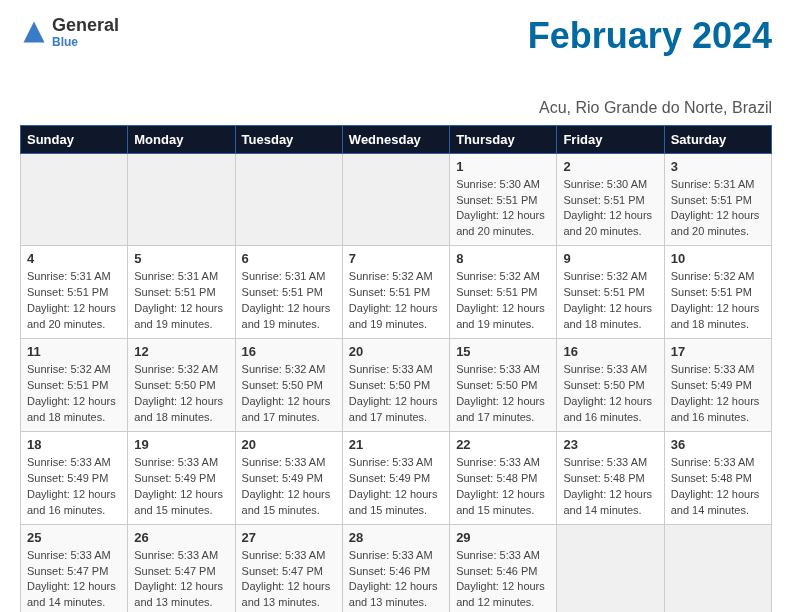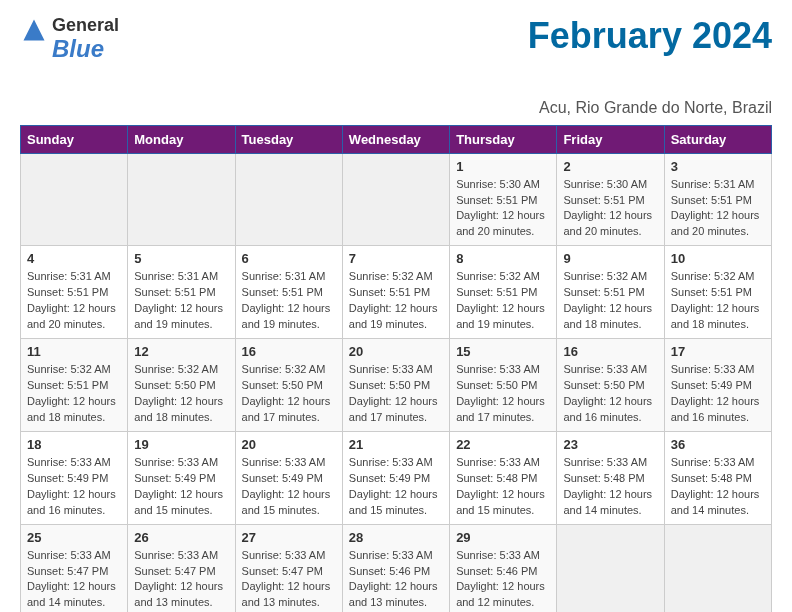--- a/index.html
+++ b/index.html
@@ -11,37 +11,37 @@
       padding: 16px 20px;
     }
     .header {
       display: flex;
       justify-content: space-between;
       align-items: flex-start;
       margin-bottom: 4px;
     }
     .logo {
       display: flex;
+      align-items: center;
       gap: 4px;
     }
     .logo-text {
       display: flex;
       flex-direction: column;
       line-height: 1.1;
     }
     .logo-general {
       font-size: 18px;
       font-weight: bold;
       color: #333;
     }
     .logo-blue {
-      font-size: 24px;
+      font-size: 12px;
       font-weight: bold;
       color: #3a7bc8;
-      font-style: italic;
     }
     .logo-icon {
       width: 28px;
       height: 28px;
     }
     .title-block {
       text-align: right;
     }
     .month-title {
       font-size: 36px;
@@ -53,21 +53,21 @@
       font-size: 16px;
       color: #555;
       margin-top: 43px;
     }
     table {
       width: 100%;
       border-collapse: collapse;
       margin-top: 8px;
     }
     thead th {
-      background-color: #701a75;
+      background-color: #0f172a;
       color: #fff;
       font-size: 13px;
       font-weight: bold;
       padding: 6px 6px;
       text-align: left;
       border: 1px solid #2a5fa8;
     }
     tbody td {
       border: 1px solid #ccc;
       vertical-align: top;

